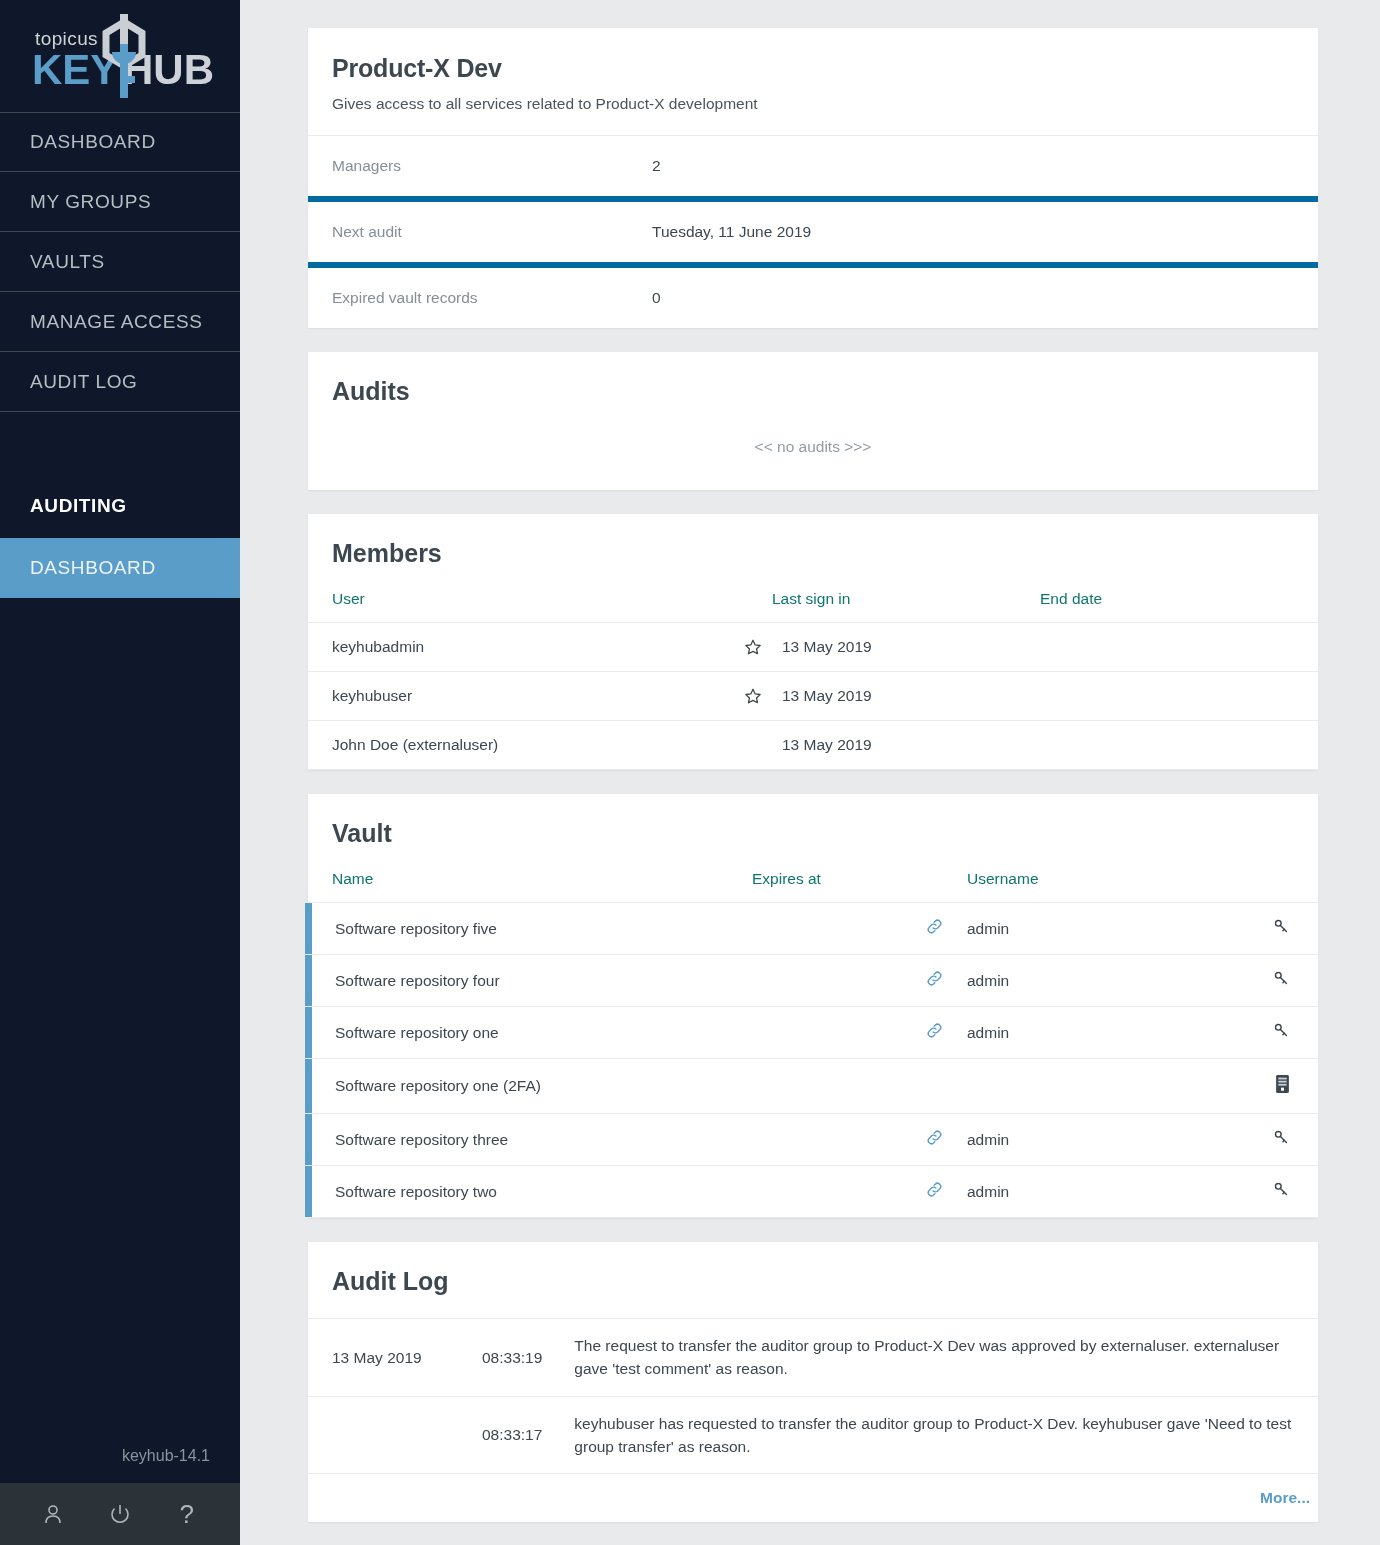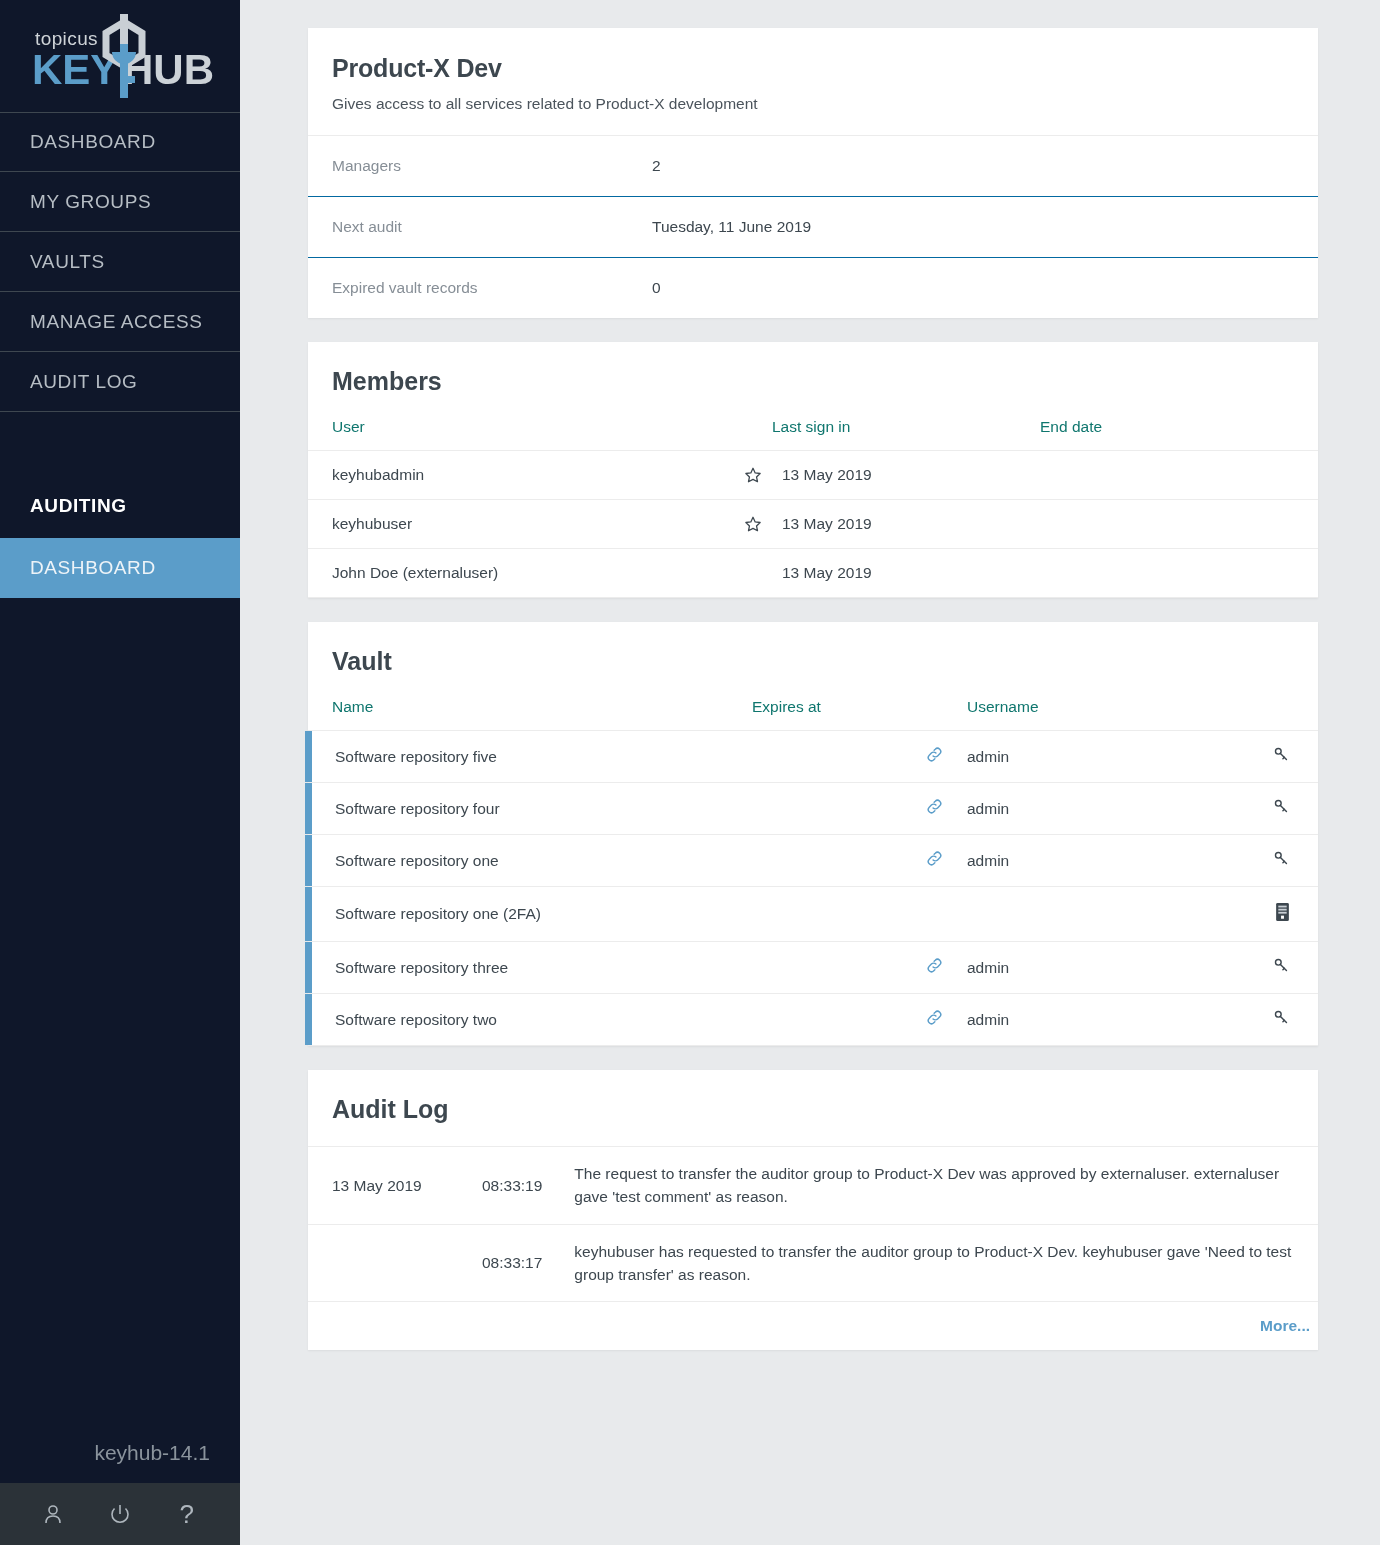--- a/index.html
+++ b/index.html
@@ -86,21 +86,21 @@
     background: #5b9dc9;
     color: #eef4f8;
     border-bottom: none;
   }
   .sidebar-spacer { flex: 1; }
   .version {
     text-align: right;
     padding-right: 30px;
     padding-bottom: 18px;
     color: #8a939c;
-    font-size: 21px;
+    font-size: 16px;
   }
   .sidebar-footer {
     height: 62px;
     background: #2b3238;
     display: flex;
     align-items: center;
     justify-content: space-around;
     padding: 0 20px;
   }
   .sidebar-footer .ficon {
@@ -162,21 +162,21 @@
   .sec-head {
     padding: 25px 24px 22px 24px;
     font-size: 25px;
     font-weight: bold;
     color: #3d474f;
   }
 
   .info-row {
     display: flex;
     padding: 21px 24px;
-    border-bottom: 1px solid #0369a1;
+    border-bottom: 6px solid #0369a1;
     font-size: 15.5px;
   }
   .info-row:last-child { border-bottom: none; align-items: center; }
   .info-label { width: 320px; color: #868e96; }
   .info-value { color: #3d474f; }
 
   .empty-msg {
     text-align: center;
     padding: 10px 0 34px 0;
     color: #939ba3;
@@ -326,20 +326,24 @@
         <div class="info-row">
           <div class="info-label">Next audit</div>
           <div class="info-value">Tuesday, 11 June 2019</div>
         </div>
         <div class="info-row">
           <div class="info-label">Expired vault records</div>
           <div class="info-value">0</div>
         </div>
       </section>
 
+      <section class="card">
+        <div class="sec-head">Audits</div>
+        <div class="empty-msg">&lt;&lt; no audits &gt;&gt;&gt;</div>
+      </section>
 
       <section class="card">
         <div class="sec-head">Members</div>
         <table class="grid">
           <thead>
             <tr>
               <th class="col-user">User</th>
               <th class="col-sign">Last sign in</th>
               <th>End date</th>
             </tr>

